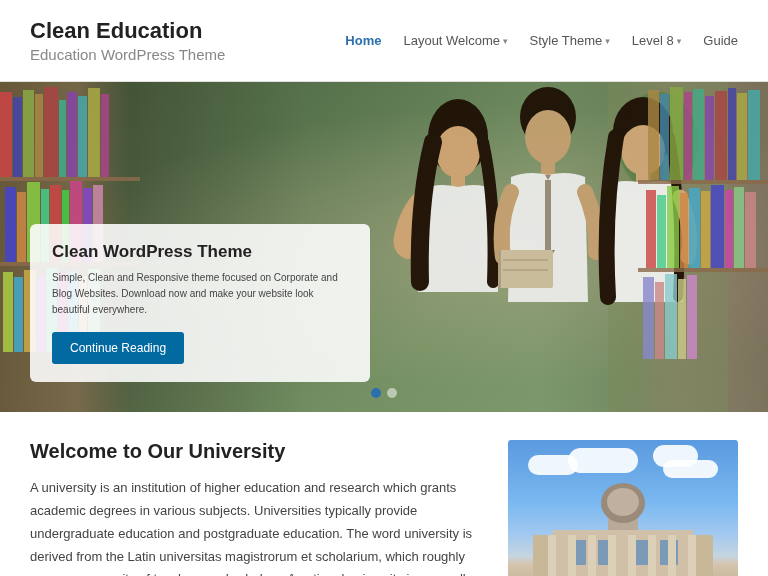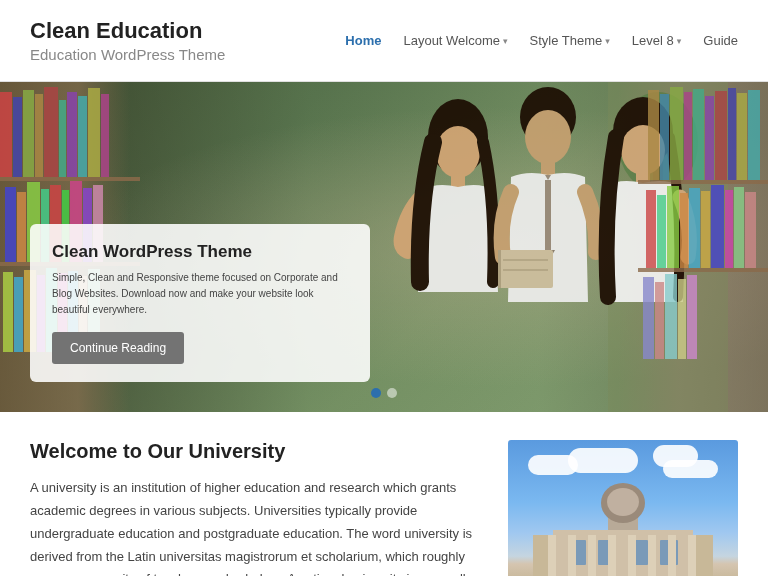--- a/index.html
+++ b/index.html
@@ -102,21 +102,21 @@
     }
     .hero-description {
       font-family: Arial, sans-serif;
       font-size: 10px;
       color: #444;
       line-height: 1.6;
       margin-bottom: 14px;
     }
     .hero-btn {
       display: inline-block;
-      background: #737373;
+      background: #0369a1;
       color: #fff;
       font-family: Arial, sans-serif;
       font-size: 12px;
       padding: 9px 18px;
       border-radius: 3px;
       cursor: pointer;
       border: none;
     }
     
     .slider-dots {

